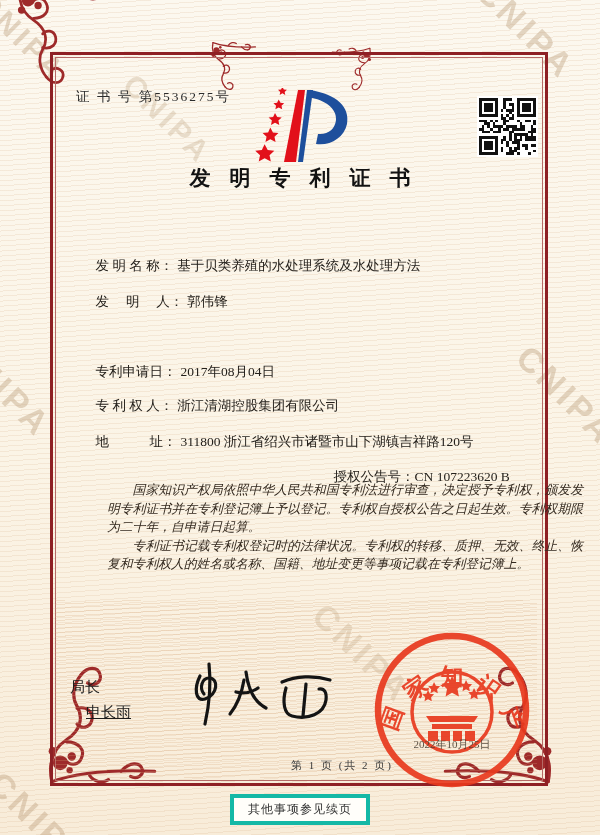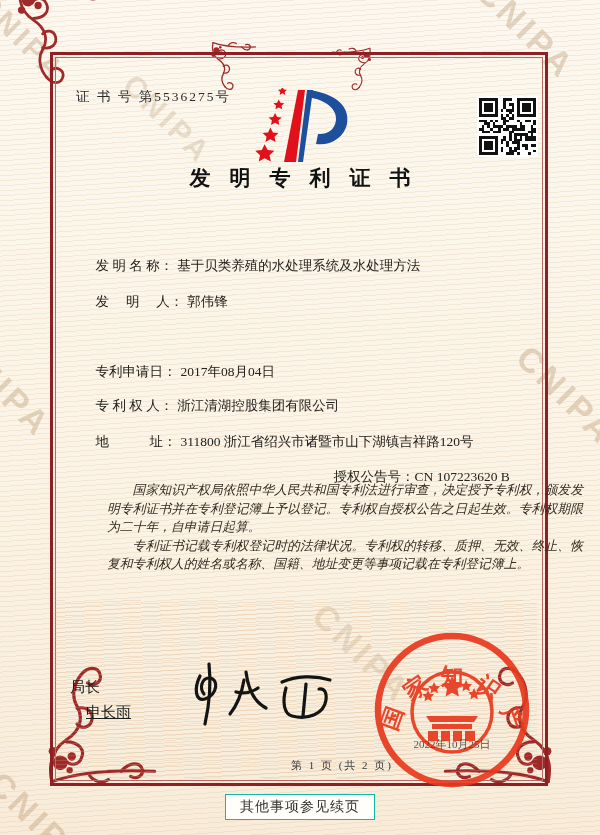--- a/index.html
+++ b/index.html
@@ -53,22 +53,22 @@
   .sig-title{position:absolute;left:70px;top:678px;font-size:15px;color:#1c1c1c;font-family:"Liberation Sans","DejaVu Sans",sans-serif;}
   .sig-name{position:absolute;left:86px;top:703px;font-size:15px;color:#1c1c1c;font-family:"Liberation Sans","DejaVu Sans",sans-serif;text-decoration:underline;}
   .autograph{position:absolute;left:178px;top:658px;width:170px;height:70px;}
   .seal{position:absolute;left:366px;top:628px;width:172px;height:168px;z-index:4;}
   .page-info{
     position:absolute;left:0;top:758px;width:100%;text-align:center;
     font-size:11px;color:#3a3a3a;letter-spacing:2px;z-index:3;margin-left:42px;
   }
   .note-box{
     position:absolute;left:50%;top:794px;transform:translateX(-50%);
-    border:1px solid #14b8a6;background:#fffefa;padding:3px 14px;
-    font-size:14px;color:#333;letter-spacing:1px;z-index:3;
+    border:4px solid #14b8a6;background:#fffefa;padding:3px 14px;
+    font-size:12px;color:#333;letter-spacing:1px;z-index:3;
   }
   .orn{position:absolute;z-index:1;}
   svg text{font-family:"Liberation Serif","DejaVu Serif",serif;}
 </style>
 </head>
 <body>
 
 <svg width="0" height="0" style="position:absolute">
   <defs>
     <symbol id="fl" viewBox="0 0 120 120">

